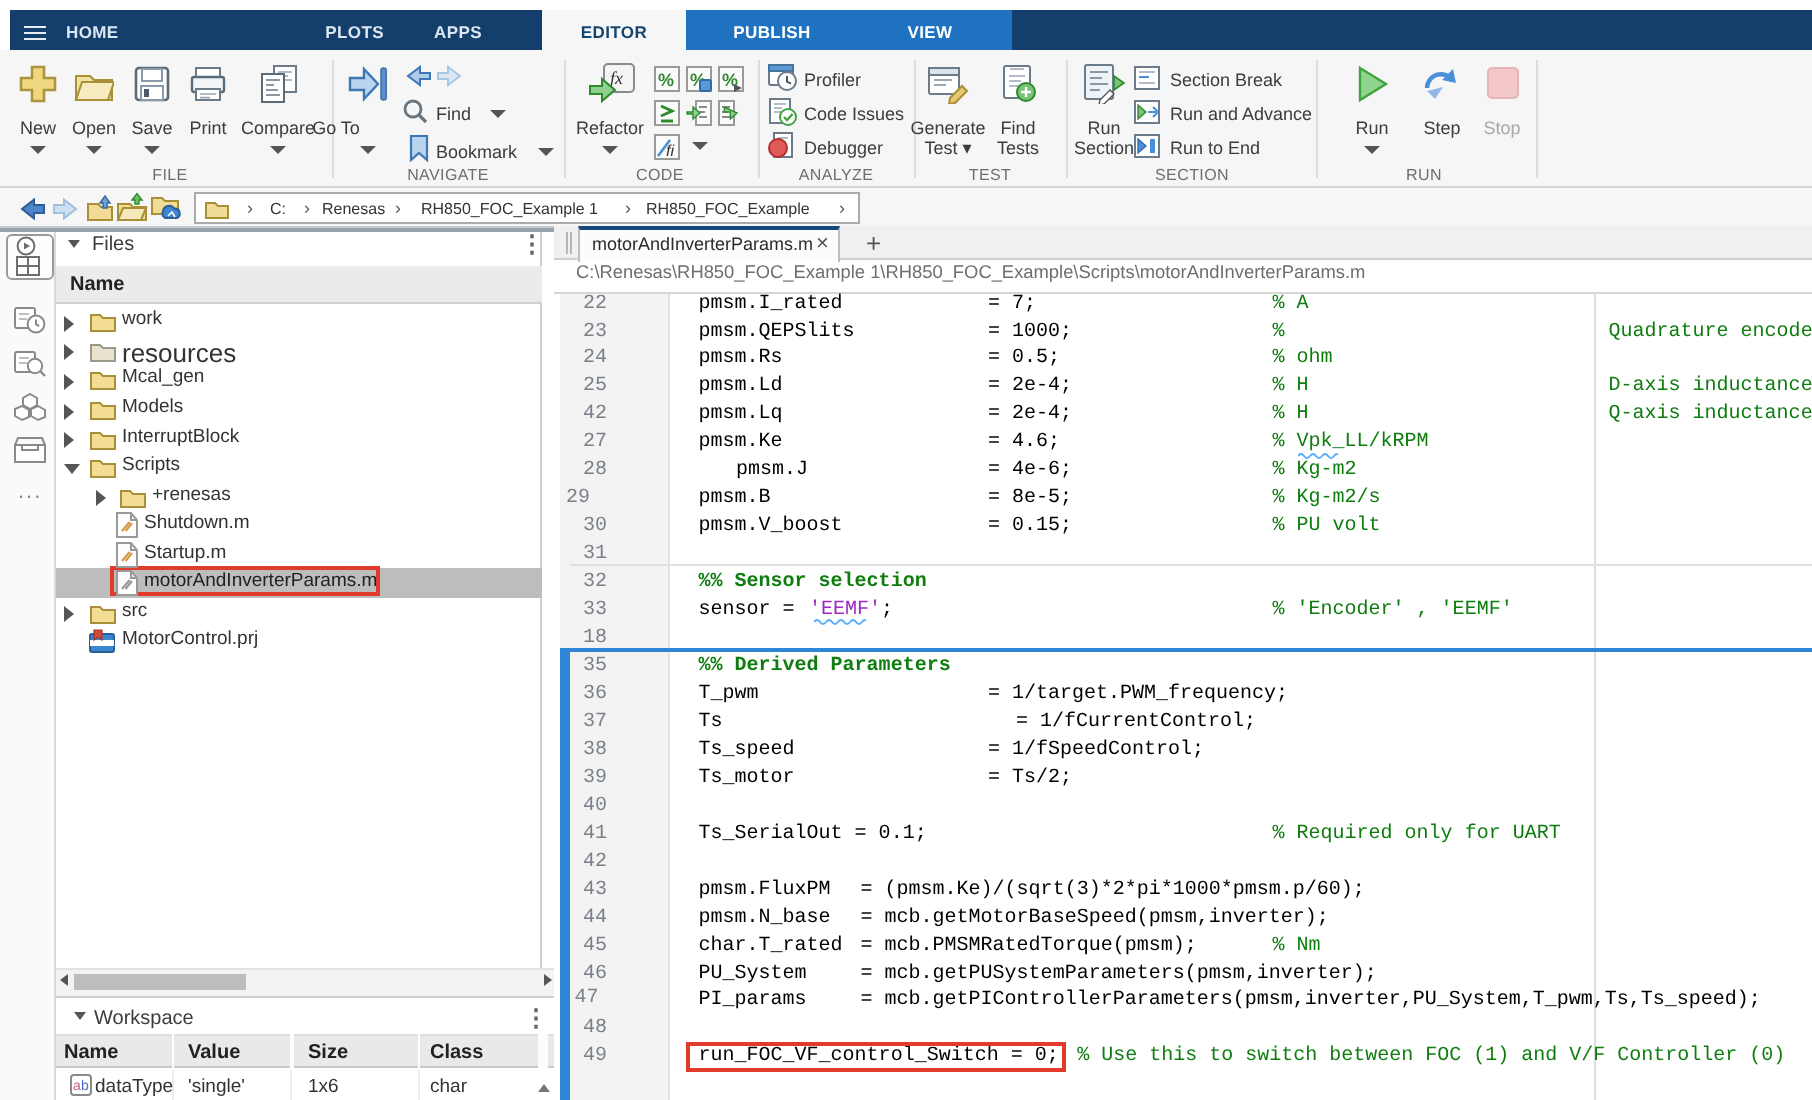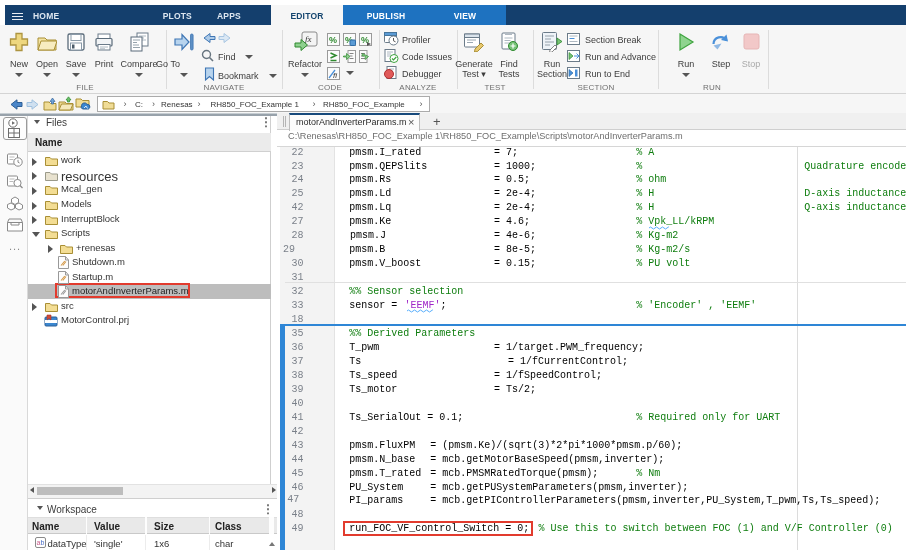--- a/index.html
+++ b/index.html
@@ -1,19 +1,19 @@
 <!DOCTYPE html>
 <html><head><meta charset="utf-8"><style>
 *{margin:0;padding:0;box-sizing:border-box}
 html,body{width:906px;height:550px;overflow:hidden;background:#fff;
  font-family:"Liberation Sans",sans-serif;-webkit-font-smoothing:antialiased}
 .abs{position:absolute}
 .mono{font-family:"Liberation Mono",monospace;font-size:10px;line-height:14px;white-space:pre}
 .cm{color:#0e7d0e}
-.cb{color:#0e7d0e;font-weight:normal}
+.cb{color:#0e7d0e;font-weight:bold}
 .str{color:#9f28c8}
 .seclbl{font-size:8px;color:#6e6e6e;letter-spacing:.2px}
 </style></head>
 <body>
 <div class="abs" style="left:0;top:0;width:906px;height:5px;background:#fff"></div>
 <div class="abs" style="left:0;top:5px;width:5px;height:20px;background:#fff"></div>
 <div class="abs" style="left:5px;top:5px;width:901px;height:20px;background:#143f6d"></div>
 <div class="abs" style="left:343px;top:5px;width:163px;height:20px;background:#1e72c0"></div>
 <div class="abs" style="left:271px;top:5px;width:72px;height:20px;background:#f6f6f6"></div>
 <div class="abs" style="left:12px;top:12.5px;width:11px;height:1.6px;background:#e8edf3"></div>
@@ -201,21 +201,21 @@
 <span class="abs mono " style="left:494.0px;top:187.4px">= 2e-4;</span>
 <span class="abs mono cm" style="left:636.3px;top:187.4px">% H</span>
 <span class="abs mono cm" style="left:804.3px;top:187.4px">D-axis inductance</span>
 <span class="abs mono " style="left:349.3px;top:201.3px">pmsm.Lq</span>
 <span class="abs mono " style="left:494.0px;top:201.3px">= 2e-4;</span>
 <span class="abs mono cm" style="left:636.3px;top:201.3px">% H</span>
 <span class="abs mono cm" style="left:804.3px;top:201.3px">Q-axis inductance</span>
 <span class="abs mono " style="left:349.3px;top:215.3px">pmsm.Ke</span>
 <span class="abs mono " style="left:494.0px;top:215.3px">= 4.6;</span>
 <span class="abs mono cm" style="left:636.3px;top:215.3px">% Vpk_LL/kRPM</span>
-<span class="abs mono " style="left:350px;top:229.2px">pmsm.J</span>
+<span class="abs mono " style="left:368px;top:229.2px">pmsm.J</span>
 <span class="abs mono " style="left:494.0px;top:229.2px">= 4e-6;</span>
 <span class="abs mono cm" style="left:636.3px;top:229.2px">% Kg-m2</span>
 <span class="abs mono " style="left:349.3px;top:243.2px">pmsm.B</span>
 <span class="abs mono " style="left:494.0px;top:243.2px">= 8e-5;</span>
 <span class="abs mono cm" style="left:636.3px;top:243.2px">% Kg-m2/s</span>
 <span class="abs mono " style="left:349.3px;top:257.2px">pmsm.V_boost</span>
 <span class="abs mono " style="left:494.0px;top:257.2px">= 0.15;</span>
 <span class="abs mono cm" style="left:636.3px;top:257.2px">% PU volt</span>
 <span class="abs mono cb" style="left:349.3px;top:285.1px">%% Sensor selection</span>
 <span class="abs mono " style="left:349.3px;top:299.0px">sensor = </span>
@@ -230,21 +230,21 @@
 <span class="abs mono " style="left:349.3px;top:368.8px">Ts_speed</span>
 <span class="abs mono " style="left:494.0px;top:368.8px">= 1/fSpeedControl;</span>
 <span class="abs mono " style="left:349.3px;top:382.8px">Ts_motor</span>
 <span class="abs mono " style="left:494.0px;top:382.8px">= Ts/2;</span>
 <span class="abs mono " style="left:349.3px;top:410.7px">Ts_SerialOut = 0.1;</span>
 <span class="abs mono cm" style="left:636.3px;top:410.7px">% Required only for UART</span>
 <span class="abs mono " style="left:349.3px;top:438.6px">pmsm.FluxPM</span>
 <span class="abs mono " style="left:430.3px;top:438.6px">= (pmsm.Ke)/(sqrt(3)*2*pi*1000*pmsm.p/60);</span>
 <span class="abs mono " style="left:349.3px;top:452.6px">pmsm.N_base</span>
 <span class="abs mono " style="left:430.3px;top:452.6px">= mcb.getMotorBaseSpeed(pmsm,inverter);</span>
-<span class="abs mono " style="left:349.3px;top:466.5px">pmsm.T_rated</span>
+<span class="abs mono " style="left:349.3px;top:466.5px">char.T_rated</span>
 <span class="abs mono " style="left:430.3px;top:466.5px">= mcb.PMSMRatedTorque(pmsm);</span>
 <span class="abs mono cm" style="left:636.3px;top:466.5px">% Nm</span>
 <span class="abs mono " style="left:349.3px;top:480.5px">PU_System</span>
 <span class="abs mono " style="left:430.3px;top:480.5px">= mcb.getPUSystemParameters(pmsm,inverter);</span>
 <span class="abs mono " style="left:349.3px;top:494.4px">PI_params</span>
 <span class="abs mono " style="left:430.3px;top:494.4px">= mcb.getPIControllerParameters(pmsm,inverter,PU_System,T_pwm,Ts,Ts_speed);</span>
 <span class="abs mono " style="left:349.3px;top:522.3px">run_FOC_VF_control_Switch = 0;</span>
 <span class="abs mono cm" style="left:538.6px;top:522.3px">% Use this to switch between FOC (1) and V/F Controller (0)</span>
 <div class="abs" style="left:342.5px;top:521.4px;width:190px;height:15px;border:2px solid #e23b2e"></div>
 <svg class="abs" style="left:9px;top:32px" width="20" height="21" viewBox="0 0 20 21">

